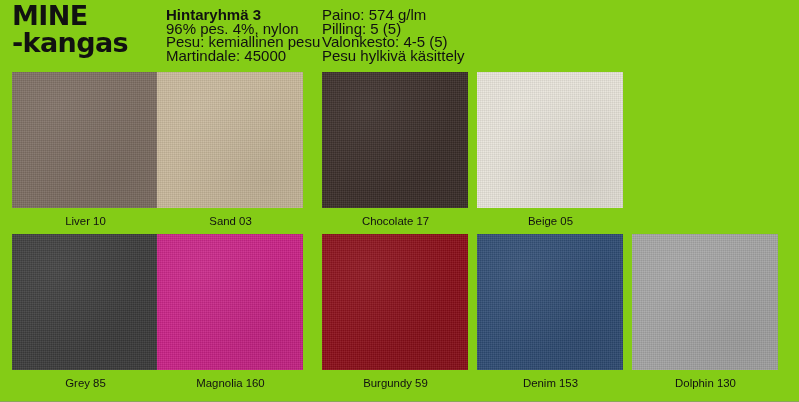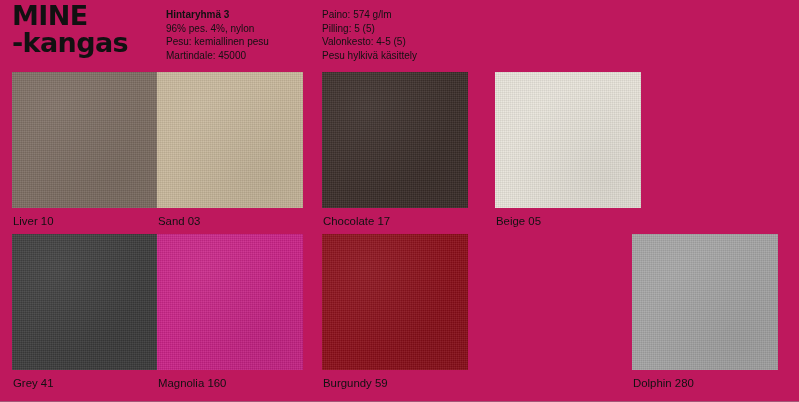--- a/index.html
+++ b/index.html
@@ -39,21 +39,21 @@
     letter-spacing: -0.6px;
     color: #111111;
   }
   .brand-line {
     display: block;
     white-space: nowrap;
   }
   .spec-col {
     position: absolute;
     top: 8px;
-    font-size: 10px;
+    font-size: 15px;
     line-height: 13.6px;
     color: #111111;
     white-space: nowrap;
   }
   .spec-col.col-a { left: 166px; }
   .spec-col.col-b { left: 322px; }
   .spec-line { display: block; }
   .spec-line.bold { font-weight: 700; }
 
   
@@ -75,21 +75,21 @@
 
   .cell {
     position: absolute;
     top: 0;
     width: 146px;
     height: 157px;
   }
   .cell-0 { left: 12px; }
   .cell-1 { left: 157px; }
   .cell-2 { left: 322px; }
-  .cell-3 { left: 477px; margin-left: 18px; }
+  .cell-3 { left: 477px; }
   .cell-4 { left: 632px; }
 
   .swatch {
     width: 146px;
     height: 136px;
     position: relative;
     overflow: hidden;
   }
   
   .swatch::before {
@@ -112,36 +112,37 @@
     pointer-events: none;
   }
   .swatch-label {
     display: block;
     margin-top: 6px;
     padding-left: 1px;
     font-size: 11.4px;
     line-height: 14px;
     color: #111111;
     white-space: nowrap;
+    text-align: center;
   }
 
   .bottom-rule {
     position: absolute;
     left: 0;
     bottom: 0;
     width: 799px;
     height: 1px;
     background: #8c8c8c;
     opacity: 0.55;
   }
 </style>
 </head>
 <body>
 
-<div id="page" style="background-color: #be185d;">
+<div id="page" style="background-color: #84cc16;">
 
   <div class="header">
 
     <div class="brand">
       <span class="brand-line">MINE</span>
       <span class="brand-line">-kangas</span>
     </div>
 
     <div class="spec-col col-a">
       <span class="spec-line bold">Hintaryhmä 3</span>
@@ -183,37 +184,41 @@
         <span class="swatch-label">Beige 05</span>
       </div>
 
 
     </div>
 
     <div class="row row-1">
 
       <div class="cell cell-0">
         <div class="swatch" style="background-color: rgb(61, 61, 61);"></div>
-        <span class="swatch-label">Grey 41</span>
+        <span class="swatch-label">Grey 85</span>
       </div>
 
       <div class="cell cell-1">
         <div class="swatch" style="background-color: rgb(202, 34, 135);"></div>
         <span class="swatch-label">Magnolia 160</span>
       </div>
 
       <div class="cell cell-2">
         <div class="swatch" style="background-color: rgb(139, 14, 25);"></div>
         <span class="swatch-label">Burgundy 59</span>
       </div>
 
+      <div class="cell cell-3">
+        <div class="swatch" style="background-color: rgb(47, 76, 115);"></div>
+        <span class="swatch-label">Denim 153</span>
+      </div>
 
       <div class="cell cell-4">
         <div class="swatch" style="background-color: rgb(165, 165, 165);"></div>
-        <span class="swatch-label">Dolphin 280</span>
+        <span class="swatch-label">Dolphin 130</span>
       </div>
 
     </div>
 
   </div>
 
   <div class="bottom-rule" style="background-color: rgb(140, 140, 140);"></div>
 
 </div>
 

